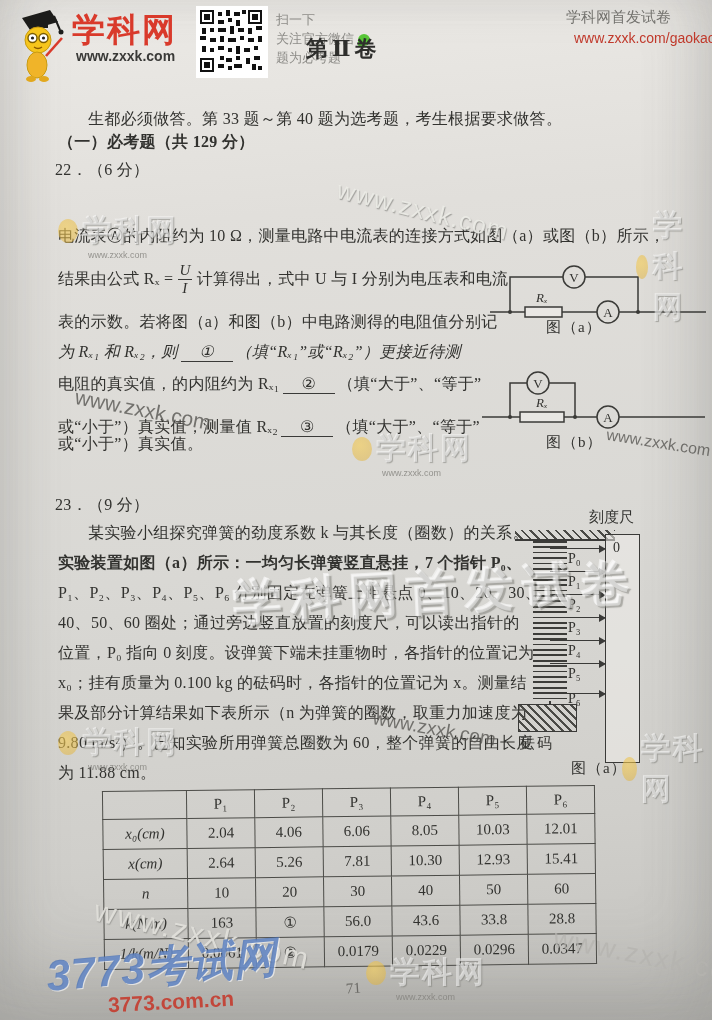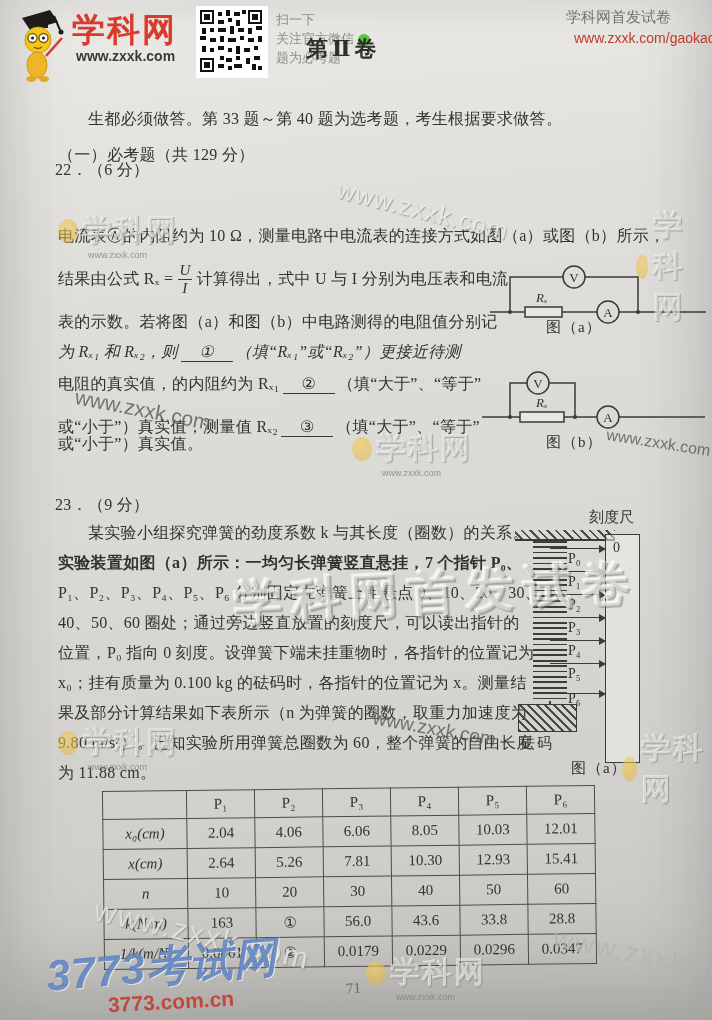--- a/index.html
+++ b/index.html
@@ -151,21 +151,21 @@
     <div><span>关注官方微信</span><span class="wechat-dot"></span></div>
     <div>题为必考题</div>
   </div>
 
   <div class="hdr-right-1">学科网首发试卷</div>
   <div class="hdr-right-2">www.zxxk.com/gaokao</div>
 
   <div class="paper-title">第Ⅱ卷</div>
 
   <div class="t" style="left:88px;top:109px;">生都必须做答。第 33 题～第 40 题为选考题，考生根据要求做答。</div>
-  <div class="t" style="left:58px;top:145px;">（一）必考题（共 129 分）</div>
+  <div class="t" style="left:58px;top:132px;font-weight:bold;">（一）必考题（共 129 分）</div>
 
   <div class="t" style="left:55px;top:160px;">22．（6 分）</div>
   <div class="t" style="left:58px;top:226px;">电流表Ⓐ的内阻约为 10 Ω，测量电路中电流表的连接方式如图（a）或图（b）所示，</div>
 
   <div class="t formula-line" style="left:58px;top:262px;">
     <span>结果由公式 Rₓ =</span>
     <span class="frac">
       <span class="num">U</span>
       <span class="den">I</span>
     </span>

